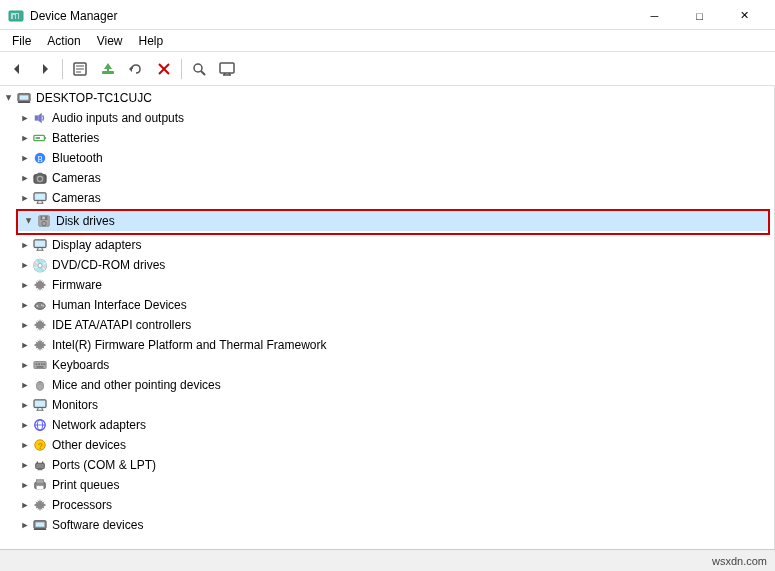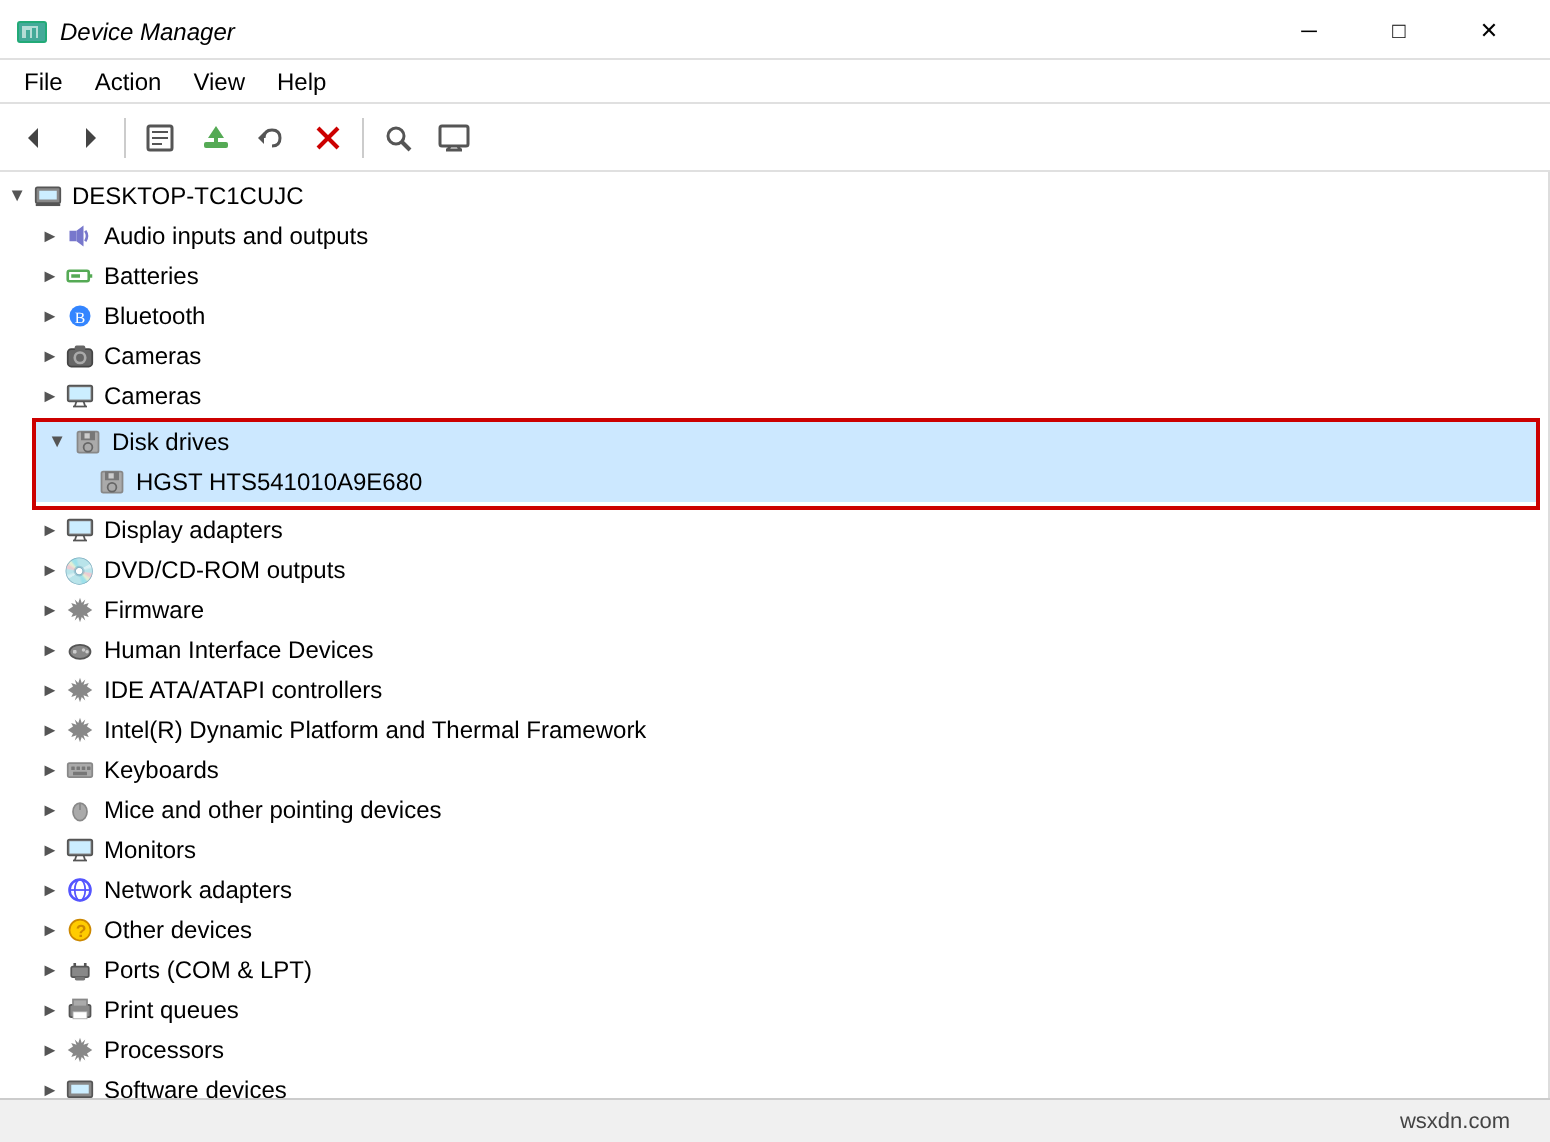--- a/index.html
+++ b/index.html
@@ -19,21 +19,20 @@
       align-items: center;
       justify-content: space-between;
       padding: 6px 8px 4px 8px;
       border-bottom: 1px solid #e0e0e0;
       height: 30px;
     }
     .title-bar-left {
       display: flex;
       align-items: center;
       gap: 6px;
-      font-style: italic;
     }
     .title-bar-icon {
       width: 16px;
       height: 16px;
     }
     .title-bar-title {
       font-size: 12px;
       color: #000;
     }
     .title-bar-controls {
@@ -155,21 +154,21 @@
       color: #000;
     }
 
     
     .status-bar {
       background: #f0f0f0;
       border-top: 1px solid #ccc;
       height: 22px;
       display: flex;
       align-items: center;
-      padding: 0 20px;
+      padding: 0 8px;
       font-size: 11px;
       color: #444;
       justify-content: flex-end;
     }
 
     
     .tree-panel::-webkit-scrollbar { width: 16px; }
     .tree-panel::-webkit-scrollbar-track { background: #f0f0f0; }
     .tree-panel::-webkit-scrollbar-thumb { background: #c0c0c0; border: 2px solid #f0f0f0; }
   </style>
@@ -332,50 +331,38 @@
           <span class="item-icon">
             <svg width="14" height="14" viewBox="0 0 16 16">
               <rect x="2" y="2" width="12" height="12" rx="1" fill="#aaa" stroke="#888" stroke-width="1"></rect>
               <rect x="4" y="2" width="8" height="5" fill="#777"></rect>
               <rect x="6" y="3" width="3" height="3" fill="#ccc"></rect>
               <circle cx="8" cy="11" r="2.5" fill="none" stroke="#666" stroke-width="1"></circle>
             </svg>
           </span>
           <span class="item-label">Disk drives</span>
         </div>
-        <div class="tree-item" style="padding-left: 16px; background: rgb(204, 232, 255);">
-          <span class="expand-arrow leaf">►</span>
-          <span class="item-icon">
-            <svg width="14" height="14" viewBox="0 0 16 16">
-              <rect x="2" y="2" width="12" height="12" rx="1" fill="#aaa" stroke="#888" stroke-width="1"></rect>
-              <rect x="4" y="2" width="8" height="5" fill="#777"></rect>
-              <rect x="6" y="3" width="3" height="3" fill="#ccc"></rect>
-              <circle cx="8" cy="11" r="2.5" fill="none" stroke="#666" stroke-width="1"></circle>
-            </svg>
-          </span>
-          <span class="item-label">HGST HTS541010A9E680</span>
-        </div>
       </div>
       <div class="tree-item" style="padding-left: 18px;">
         <span class="expand-arrow">►</span>
         <span class="item-icon">
           <svg width="14" height="14" viewBox="0 0 16 16">
             <rect x="1" y="2" width="14" height="9" rx="1" fill="#888" stroke="#555" stroke-width="1"></rect>
             <rect x="2" y="3" width="12" height="7" fill="#cef"></rect>
             <line x1="6" y1="11" x2="5" y2="14" stroke="#555" stroke-width="1"></line>
             <line x1="10" y1="11" x2="11" y2="14" stroke="#555" stroke-width="1"></line>
             <line x1="4" y1="14" x2="12" y2="14" stroke="#555" stroke-width="1"></line>
           </svg>
         </span>
         <span class="item-label">Display adapters</span>
       </div>
       <div class="tree-item" style="padding-left: 18px;">
         <span class="expand-arrow">►</span>
         <span class="item-icon">💿</span>
-        <span class="item-label">DVD/CD-ROM outputs</span>
+        <span class="item-label">DVD/CD-ROM drives</span>
       </div>
       <div class="tree-item" style="padding-left: 18px;">
         <span class="expand-arrow">►</span>
         <span class="item-icon">
           <svg width="14" height="14" viewBox="0 0 16 16">
             <circle cx="8" cy="8" r="3" fill="#888"></circle>
             <path d="M8,1 L9,4 L11,2 L10,5 L13,4 L12,6 L15,8 L12,10 L13,12 L10,11 L11,14 L9,12 L8,15 L7,12 L5,14 L6,11 L3,12 L4,10 L1,8 L4,6 L3,4 L6,5 L5,2 L7,4 Z" fill="#888"></path>
           </svg>
         </span>
         <span class="item-label">Firmware</span>
@@ -404,21 +391,21 @@
         <span class="item-label">IDE ATA/ATAPI controllers</span>
       </div>
       <div class="tree-item" style="padding-left: 18px;">
         <span class="expand-arrow">►</span>
         <span class="item-icon">
           <svg width="14" height="14" viewBox="0 0 16 16">
             <circle cx="8" cy="8" r="3" fill="#888"></circle>
             <path d="M8,1 L9,4 L11,2 L10,5 L13,4 L12,6 L15,8 L12,10 L13,12 L10,11 L11,14 L9,12 L8,15 L7,12 L5,14 L6,11 L3,12 L4,10 L1,8 L4,6 L3,4 L6,5 L5,2 L7,4 Z" fill="#888"></path>
           </svg>
         </span>
-        <span class="item-label">Intel(R) Dynamic Platform and Thermal Framework</span>
+        <span class="item-label">Intel(R) Firmware Platform and Thermal Framework</span>
       </div>
       <div class="tree-item" style="padding-left: 18px;">
         <span class="expand-arrow">►</span>
         <span class="item-icon">
           <svg width="14" height="14" viewBox="0 0 16 16">
             <rect x="1" y="4" width="14" height="8" rx="1" fill="#aaa" stroke="#888" stroke-width="1"></rect>
             <rect x="3" y="6" width="2" height="2" fill="#777" rx="0.3"></rect>
             <rect x="6" y="6" width="2" height="2" fill="#777" rx="0.3"></rect>
             <rect x="9" y="6" width="2" height="2" fill="#777" rx="0.3"></rect>
             <rect x="12" y="6" width="2" height="2" fill="#777" rx="0.3"></rect>

